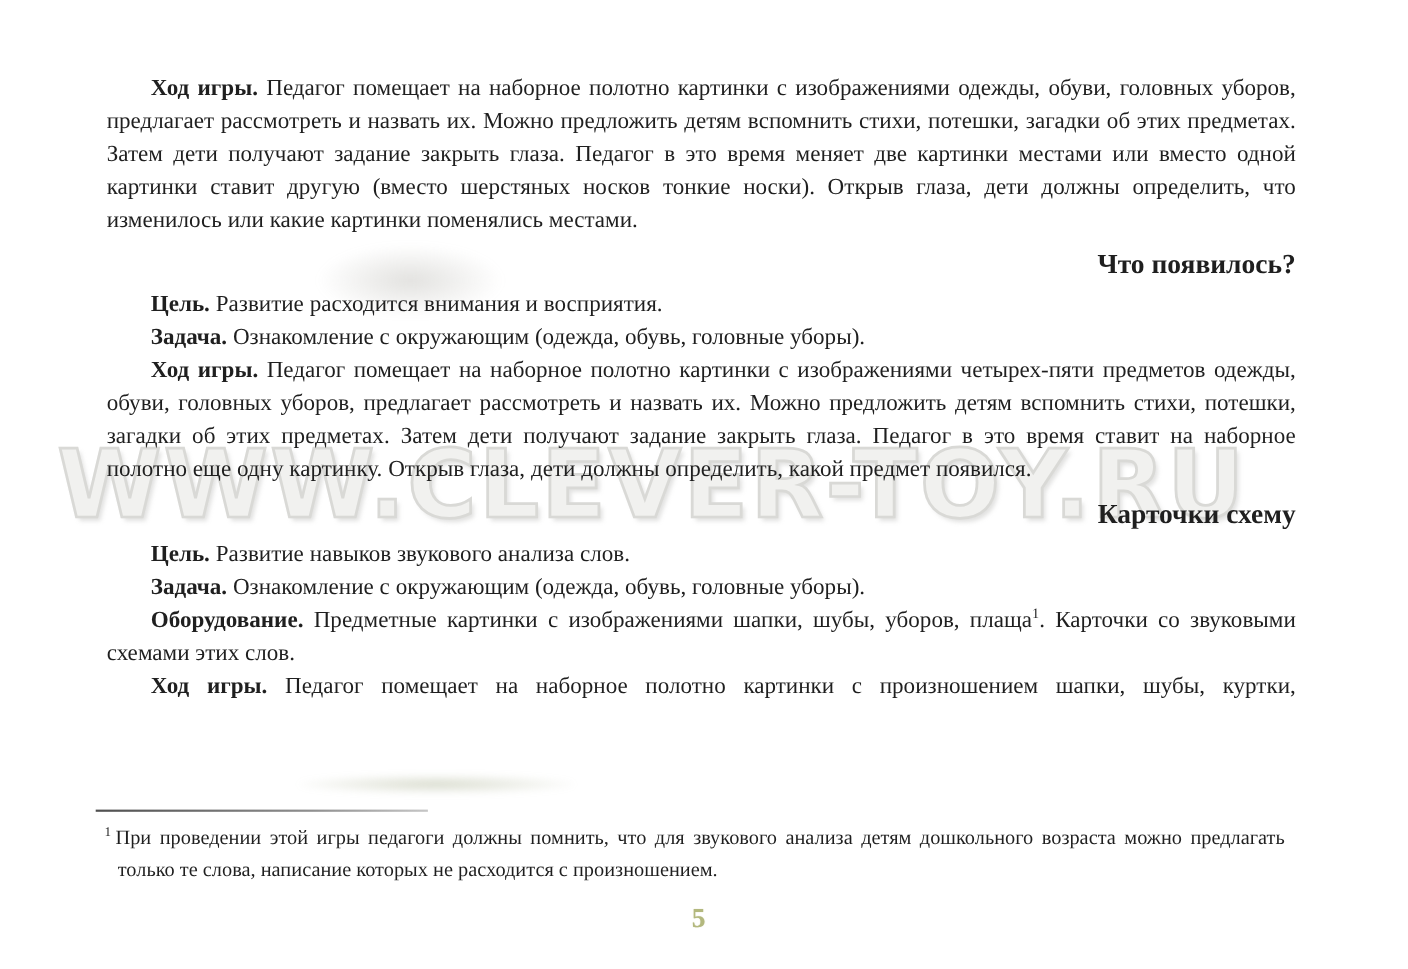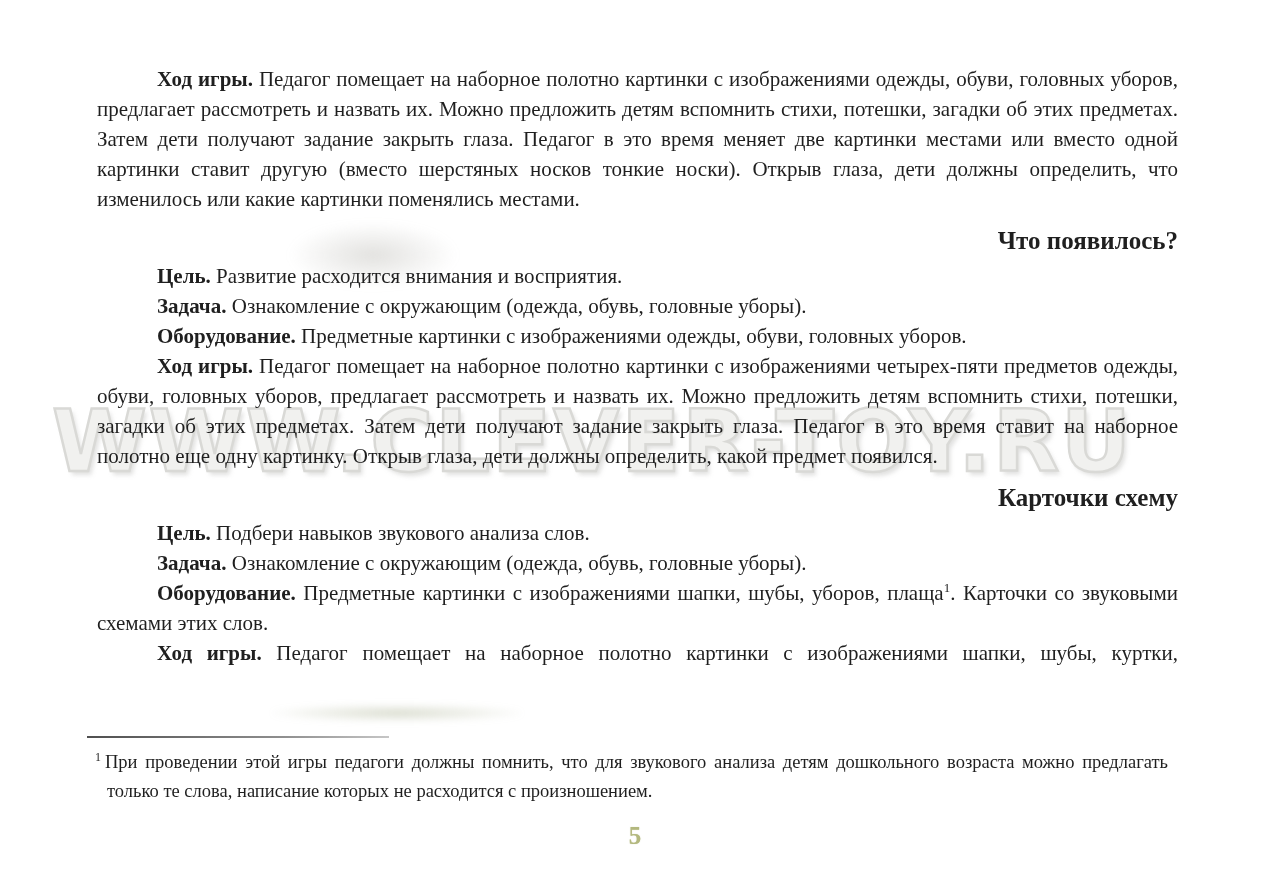--- a/index.html
+++ b/index.html
@@ -43,21 +43,21 @@
   .content{
     position:absolute;left:97px;top:64px;width:1081px;z-index:2;
   }
   .content p.para{
     margin:0;
     font-size:21px;
     line-height:30px;
     text-align:justify;
     text-indent:40px;
   }
-  .content p.para b{font-weight:bold;margin-left:20px;}
+  .content p.para b{font-weight:bold;}
   .content p.para.jlast{text-align-last:justify;}
   .content h2.heading{
     margin:9px 0 3px 0;
     font-size:25px;
     line-height:35px;
     font-weight:bold;
     text-align:right;
     text-indent:0;
   }
   .content sup{font-size:13px;line-height:0;}
@@ -96,27 +96,26 @@
   <div class="smudge-a"></div>
   <div class="smudge-b"></div>
 
   <div class="watermark">WWW.CLEVER-TOY.RU</div>
 
   <main class="content">
       <p class="para"><b>Ход игры.</b><span> Педагог помещает на наборное полотно картинки с изображениями одежды, обуви, головных уборов, предлагает рассмотреть и назвать их. Можно предложить детям вспомнить стихи, потешки, загадки об этих предметах. Затем дети получают задание закрыть глаза. Педагог в это время меняет две картинки местами или вместо одной картинки ставит другую (вместо шерстяных носков тонкие носки). Открыв глаза, дети должны определить, что изменилось или какие картинки поменялись местами.</span></p>
       <h2 class="heading">Что появилось?</h2>
       <p class="para"><b>Цель.</b><span> Развитие расходится внимания и восприятия.</span></p>
       <p class="para"><b>Задача.</b><span> Ознакомление с окружающим (одежда, обувь, головные уборы).</span></p>
-      <p class="para"><b>Оборудование.</b><span> Предметные картинки с изображениями одежды, обуви, головных уборов.</span></p>
       <p class="para"><b>Ход игры.</b><span> Педагог помещает на наборное полотно картинки с изображениями четырех-пяти предметов одежды, обуви, головных уборов, предлагает рассмотреть и назвать их. Можно предложить детям вспомнить стихи, потешки, загадки об этих предметах. Затем дети получают задание закрыть глаза. Педагог в это время ставит на наборное полотно еще одну картинку. Открыв глаза, дети должны определить, какой предмет появился.</span></p>
       <h2 class="heading">Карточки схему</h2>
-      <p class="para"><b>Цель.</b><span> Подбери навыков звукового анализа слов.</span></p>
+      <p class="para"><b>Цель.</b><span> Развитие навыков звукового анализа слов.</span></p>
       <p class="para"><b>Задача.</b><span> Ознакомление с окружающим (одежда, обувь, головные уборы).</span></p>
       <p class="para"><b>Оборудование.</b><span> Предметные картинки с изображениями шапки, шубы, уборов, плаща</span><sup>1</sup><span>. Карточки со звуковыми схемами этих слов.</span></p>
-      <p class="para jlast"><b>Ход игры.</b><span> Педагог помещает на наборное полотно картинки с изображениями шапки, шубы, куртки,</span></p>
+      <p class="para jlast"><b>Ход игры.</b><span> Педагог помещает на наборное полотно картинки с произношением шапки, шубы, куртки,</span></p>
     </main>
 
   <div class="footnote">
     <div class="fn-rule"></div>
     <p class="fn-text"><sup>1</sup><span>При проведении этой игры педагоги должны помнить, что для звукового анализа детям дошкольного возраста можно предлагать только те слова, написание которых не расходится с произношением.</span></p>
   </div>
 
   <div class="page-number">5</div>
 
 </div>

